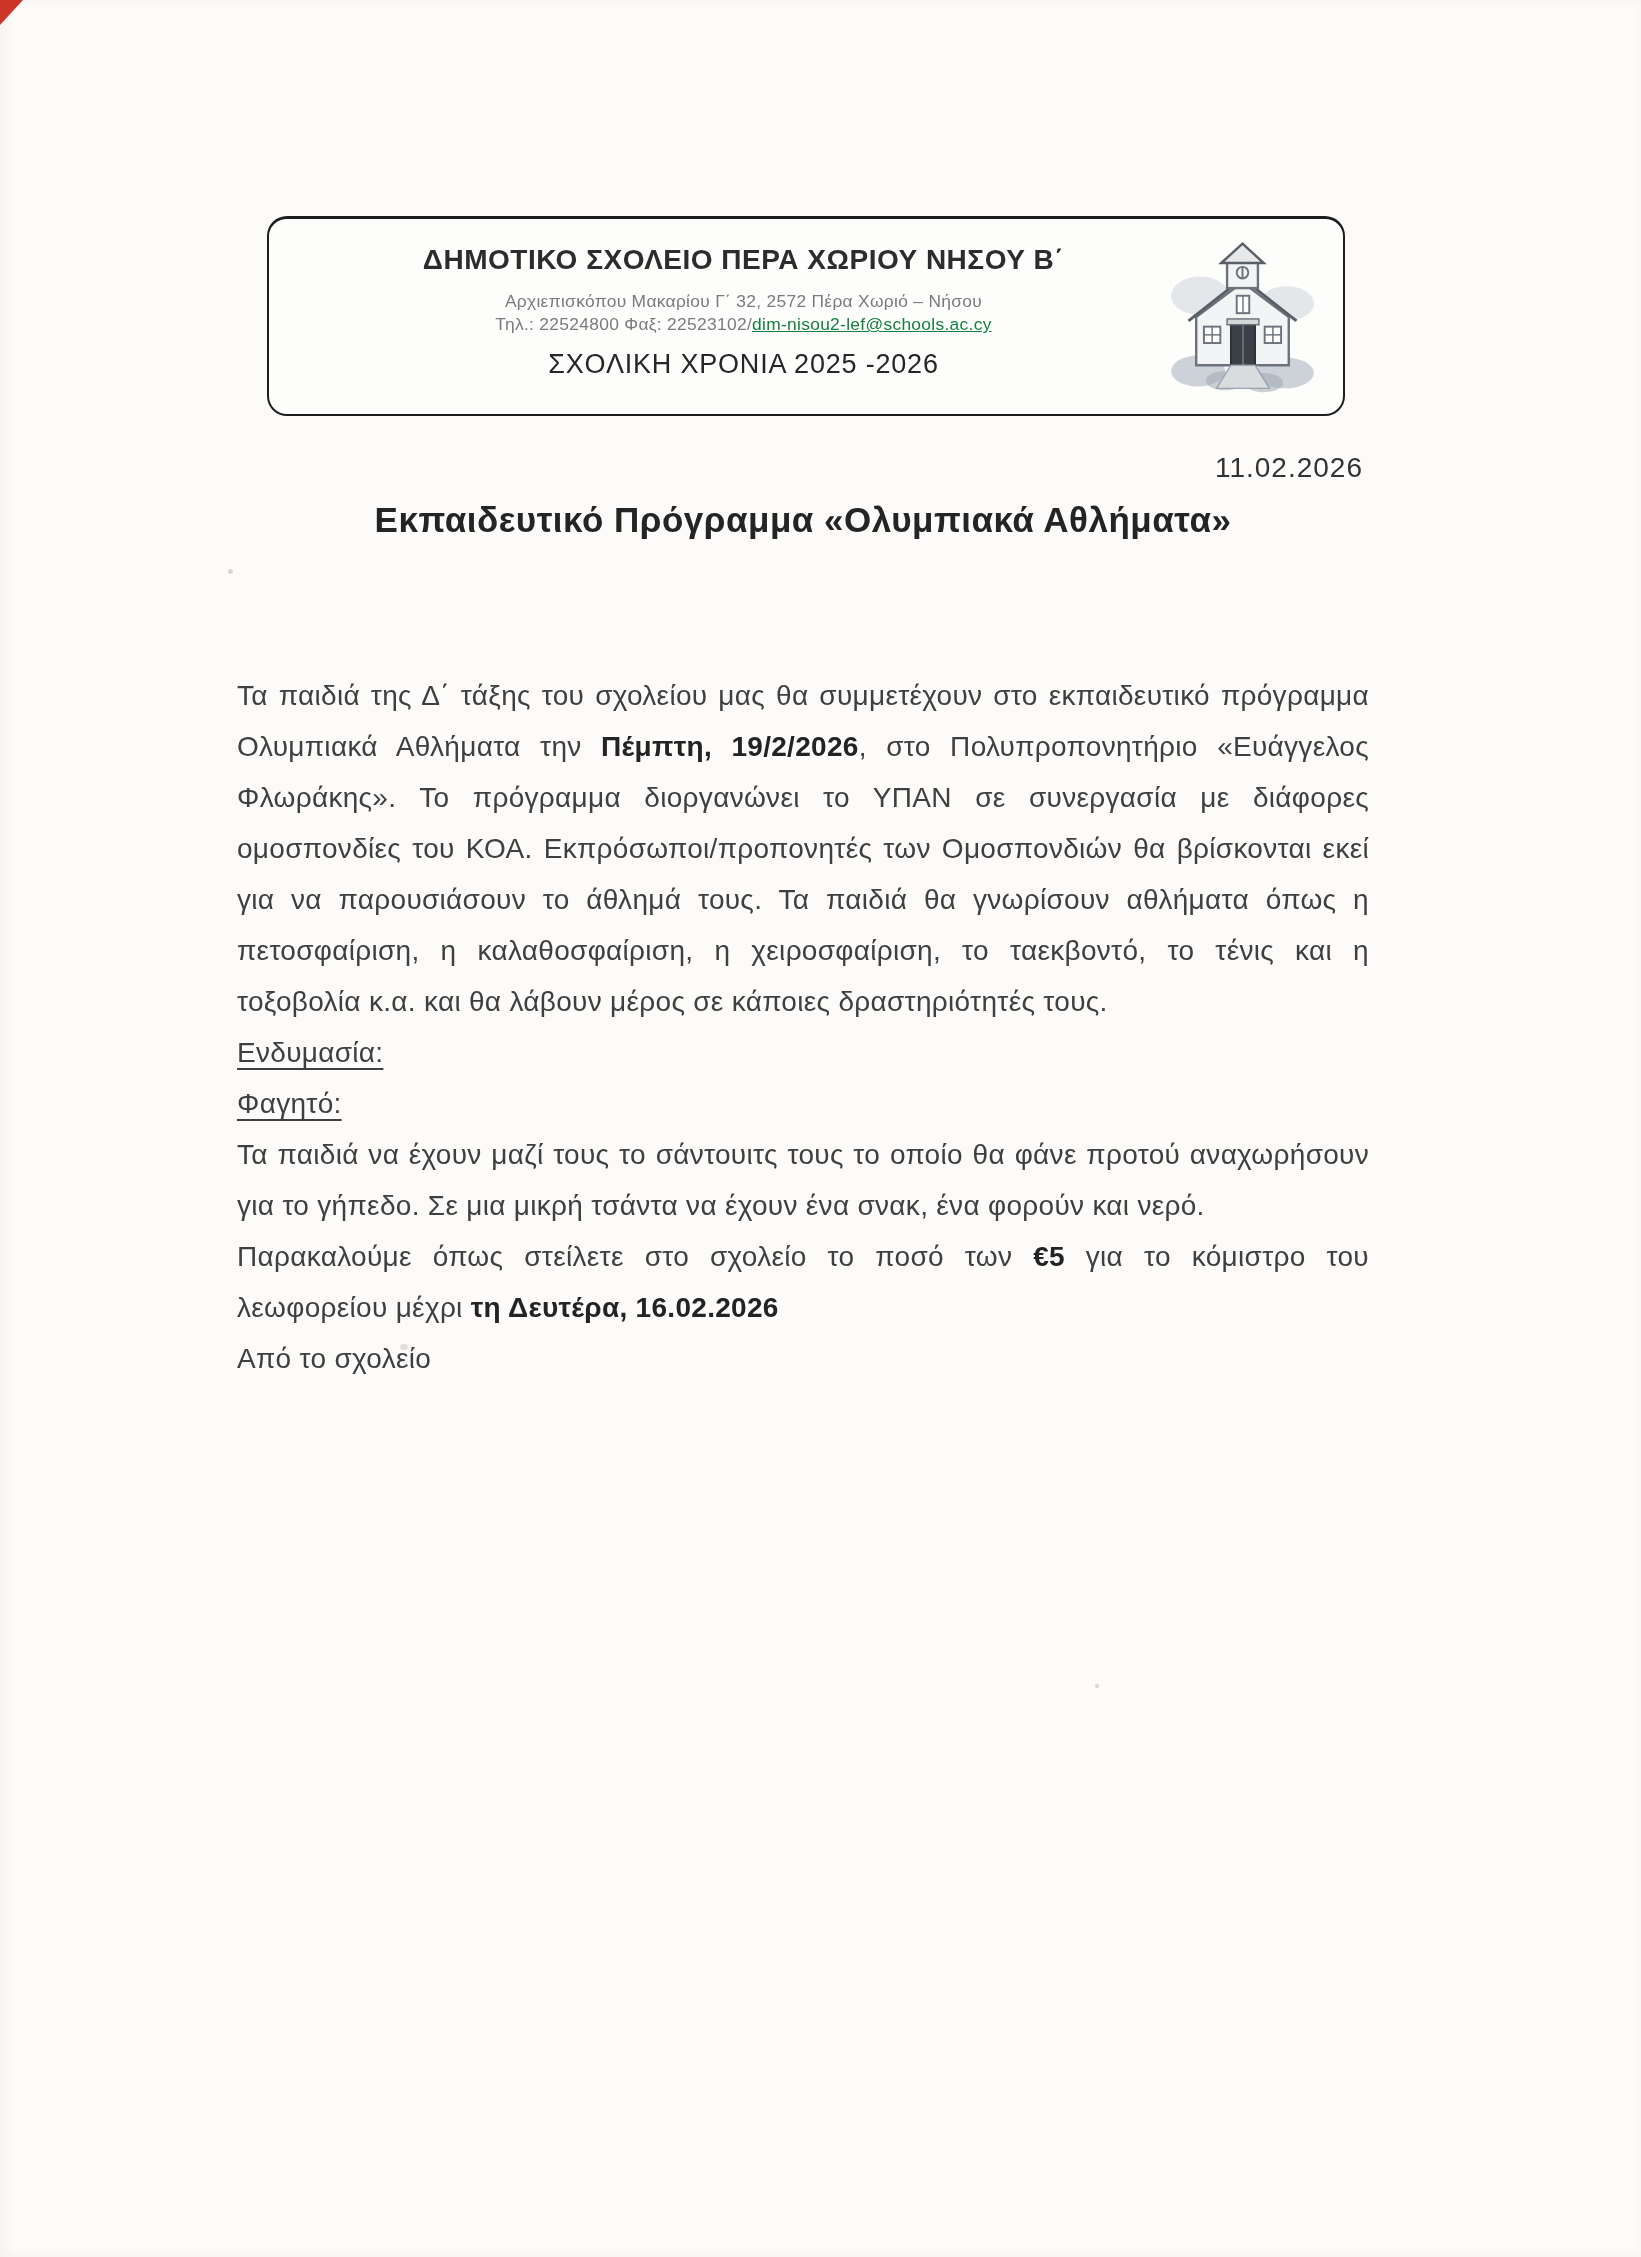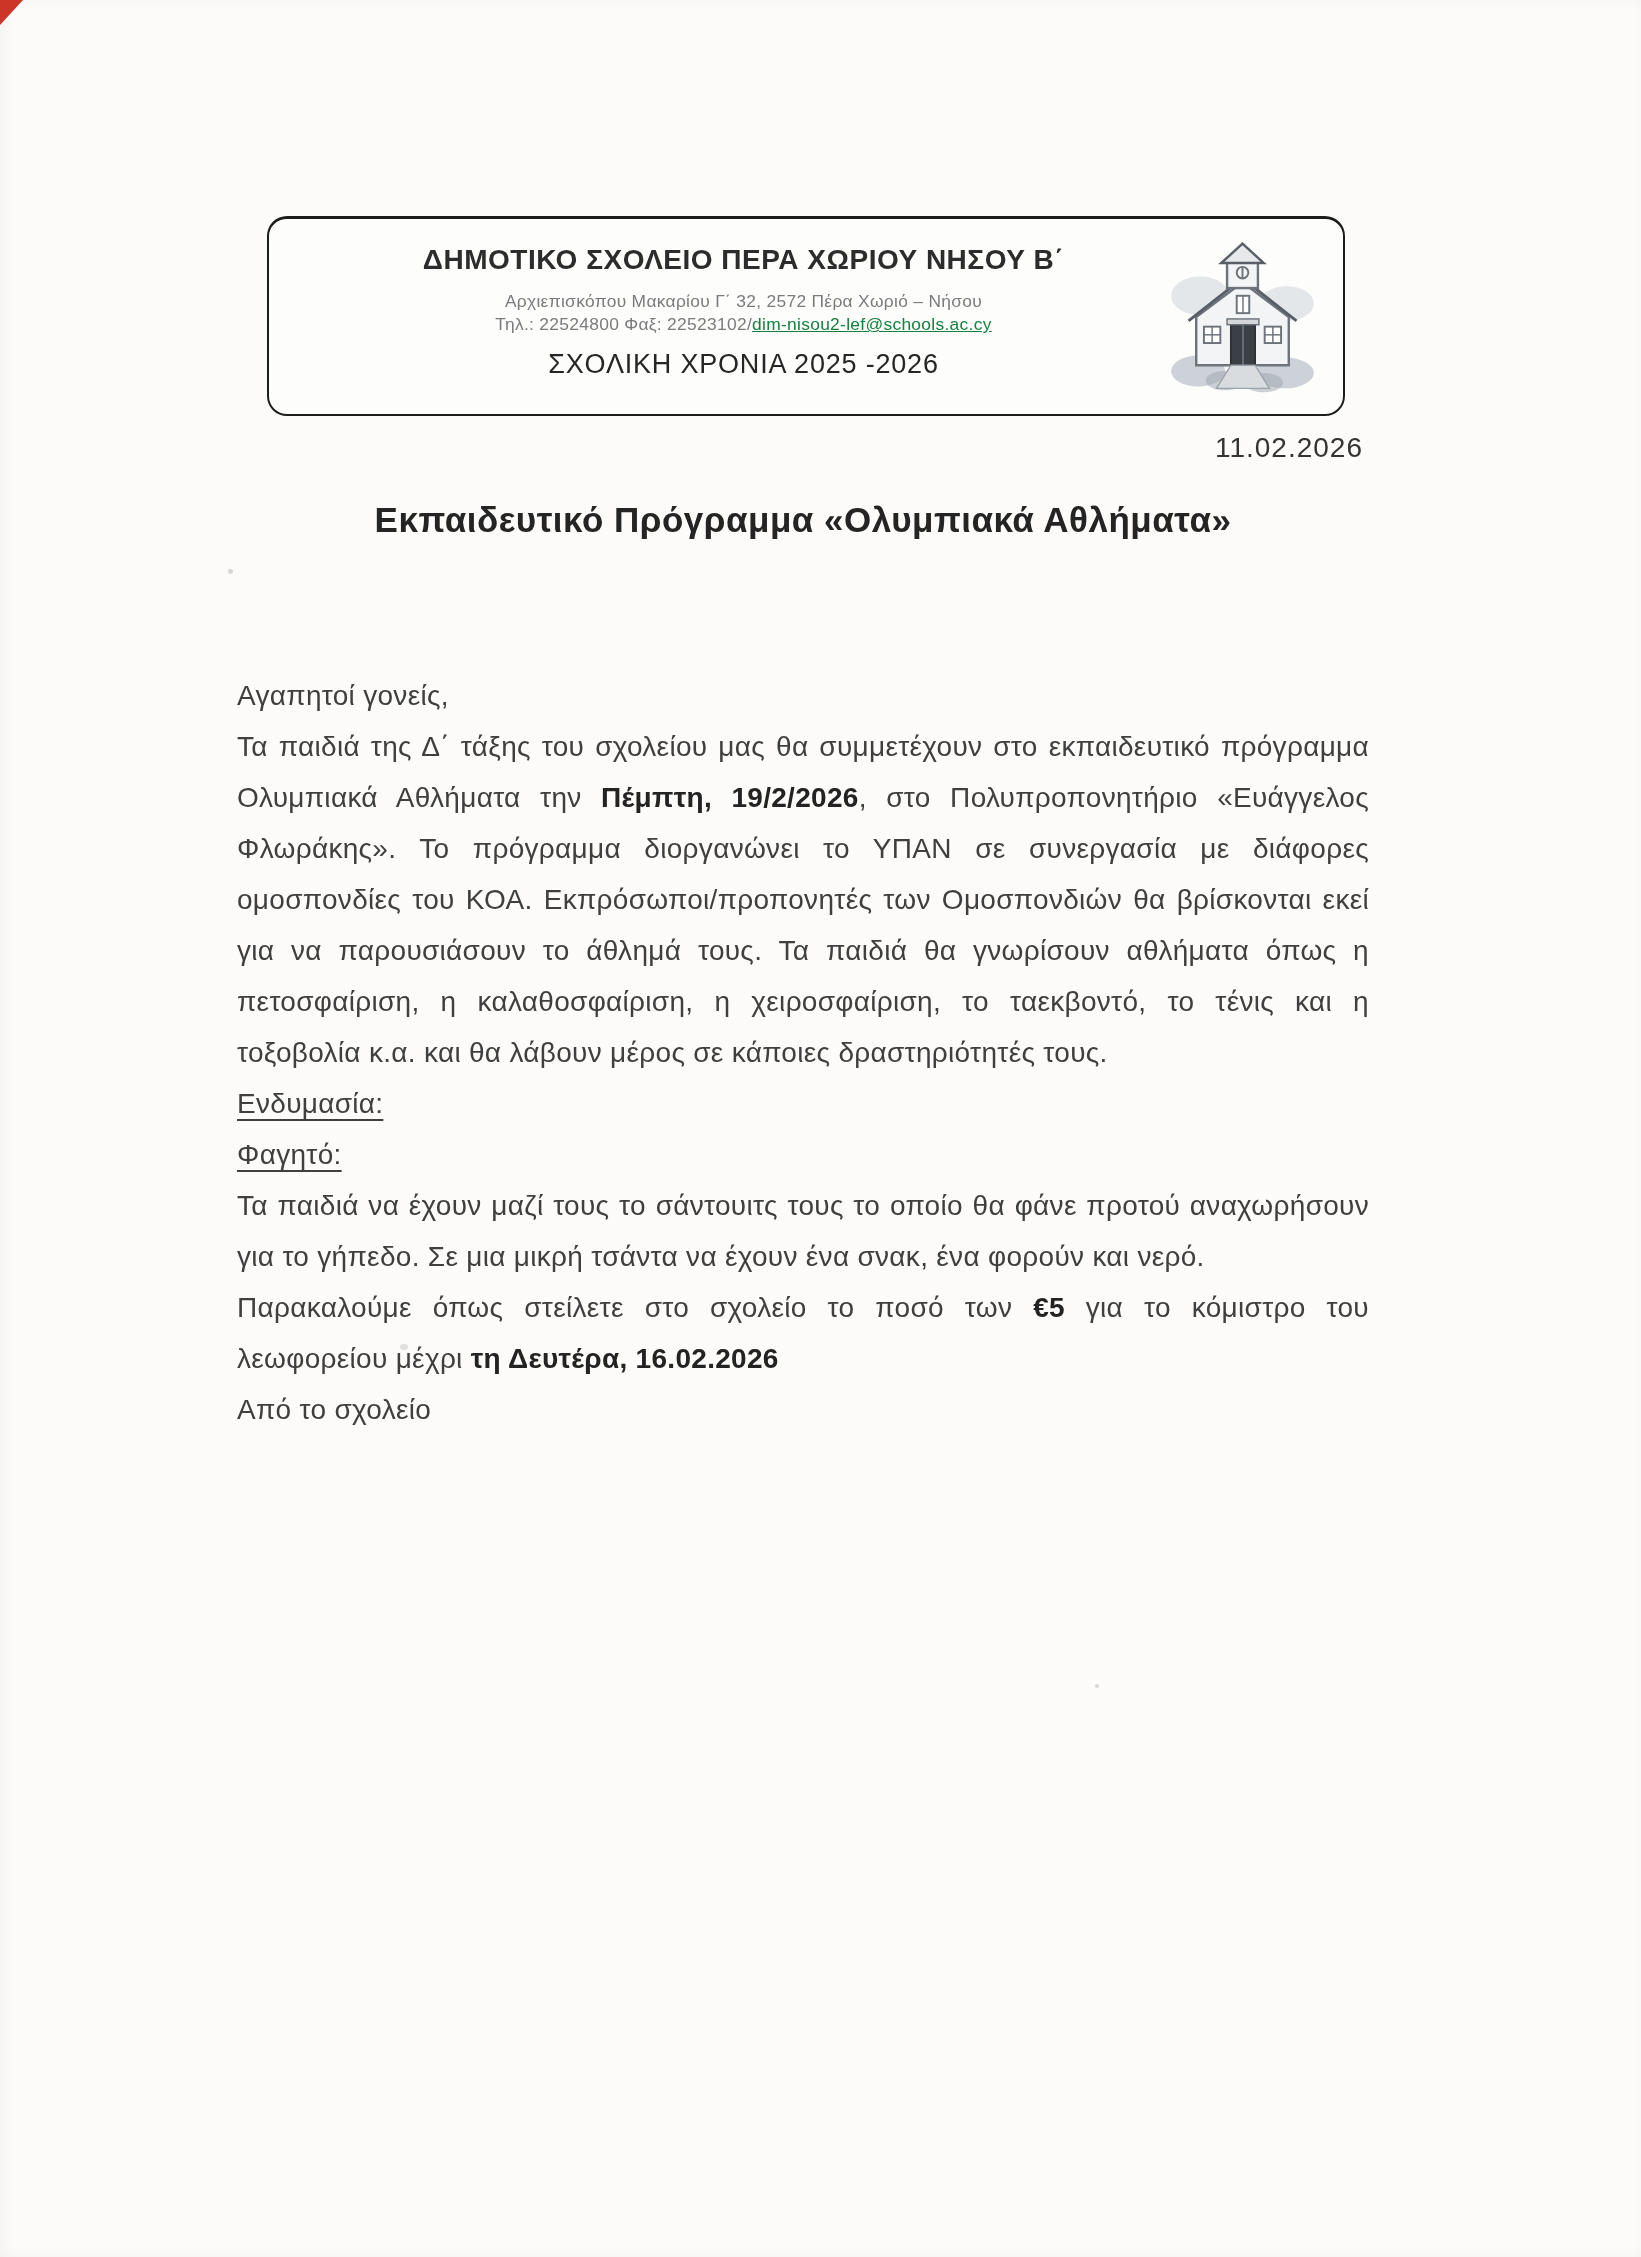--- a/index.html
+++ b/index.html
@@ -42,21 +42,21 @@
     margin-top:2.9px;font-size:17.4px;color:#7b7b7d;letter-spacing:0.3px;white-space:nowrap;
   }
   .school-telfax a{color:#15803d;text-decoration:underline;}
   .school-year{
     margin-top:13.5px;font-size:27px;font-weight:normal;color:#262626;letter-spacing:0.8px;
   }
   .logo{position:absolute;right:27px;top:17.4px;width:147px;height:162px;}
 
   
   .letter-date{
-    position:absolute;top:432px;right:278px;
+    position:absolute;top:452px;right:278px;
     font-size:28px;color:#333;letter-spacing:1px;
   }
   .letter-title{
     position:absolute;top:500px;left:237px;width:1132px;
     text-align:center;font-size:35px;font-weight:bold;color:#242424;letter-spacing:0.5px;
   }
   .letter-body{
     position:absolute;top:670px;left:237px;width:1132px;
     font-size:28px;line-height:51px;color:#3f3f3f;letter-spacing:0.3px;
   }
@@ -121,21 +121,20 @@
       <path d="M64 134 L89 134 L104 158 L49 158 Z" fill="#d9dcdf" stroke="#9ba3ad" stroke-width="1.5"></path>
     </svg>
   </div>
 
   <div class="letter-date">11.02.2026</div>
 
   <div class="letter-title">Εκπαιδευτικό Πρόγραμμα «Ολυμπιακά Αθλήματα»</div>
 
   <div class="letter-body">
 
-    <p class="salutation">Αγαπητοί γονείς,</p>
 
     <p class="para intro"><span>Τα παιδιά της Δ΄ τάξης του σχολείου μας θα συμμετέχουν στο εκπαιδευτικό πρόγραμμα Ολυμπιακά Αθλήματα την </span><b>Πέμπτη, 19/2/2026</b><span>, στο Πολυπροπονητήριο «Ευάγγελος Φλωράκης». Το πρόγραμμα διοργανώνει το ΥΠΑΝ σε συνεργασία με διάφορες ομοσπονδίες του ΚΟΑ. Εκπρόσωποι/προπονητές των Ομοσπονδιών θα βρίσκονται εκεί για να παρουσιάσουν το άθλημά τους. Τα παιδιά θα γνωρίσουν αθλήματα όπως η πετοσφαίριση, η καλαθοσφαίριση, η χειροσφαίριση, το ταεκβοντό, το τένις και η τοξοβολία κ.α.  και θα λάβουν μέρος σε κάποιες δραστηριότητές τους.</span></p>
 
 
     <p class="section-heading">Ενδυμασία:</p>
 
     <p class="section-heading">Φαγητό:</p>
     <p class="para section-body">Τα παιδιά να έχουν μαζί τους το σάντουιτς τους το οποίο θα φάνε προτού αναχωρήσουν για το γήπεδο. Σε μια μικρή τσάντα να έχουν ένα σνακ, ένα φορούν και νερό.</p>
 
     <p class="para payment"><span>Παρακαλούμε όπως στείλετε στο σχολείο το ποσό των </span><b>€5</b><span> για το κόμιστρο του λεωφορείου μέχρι </span><b>τη Δευτέρα, 16.02.2026</b></p>

